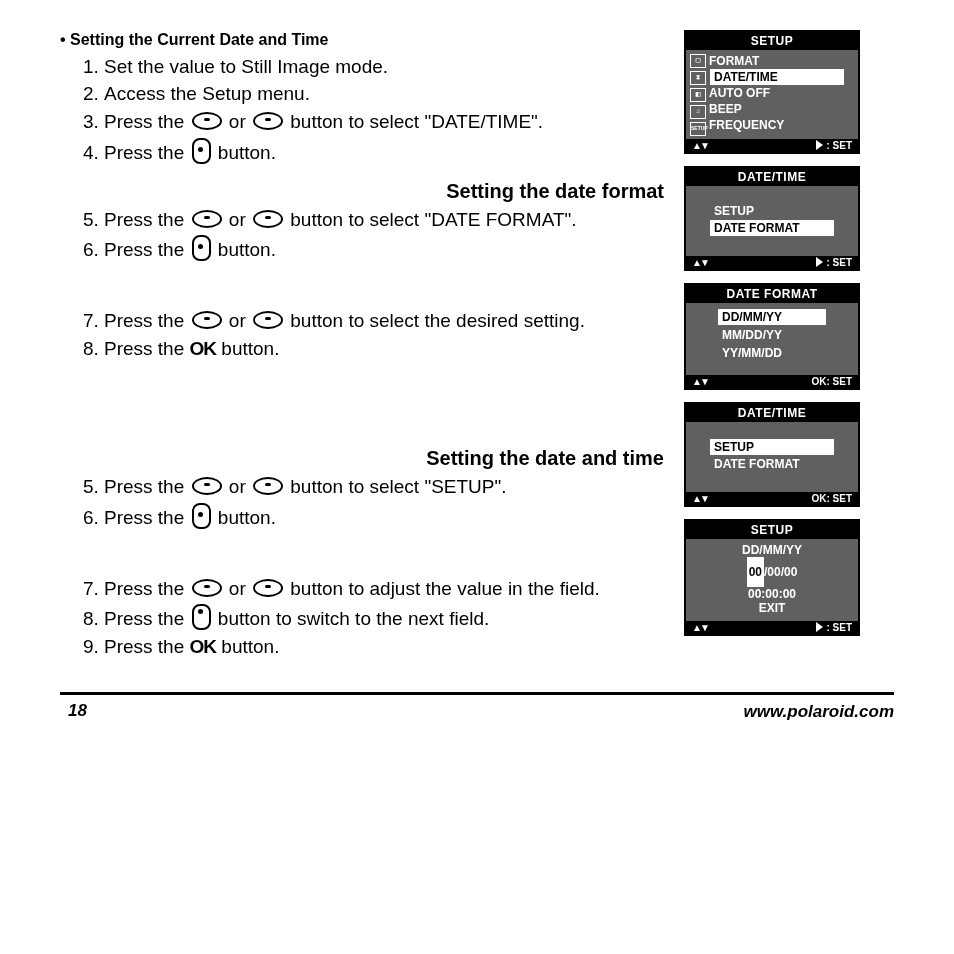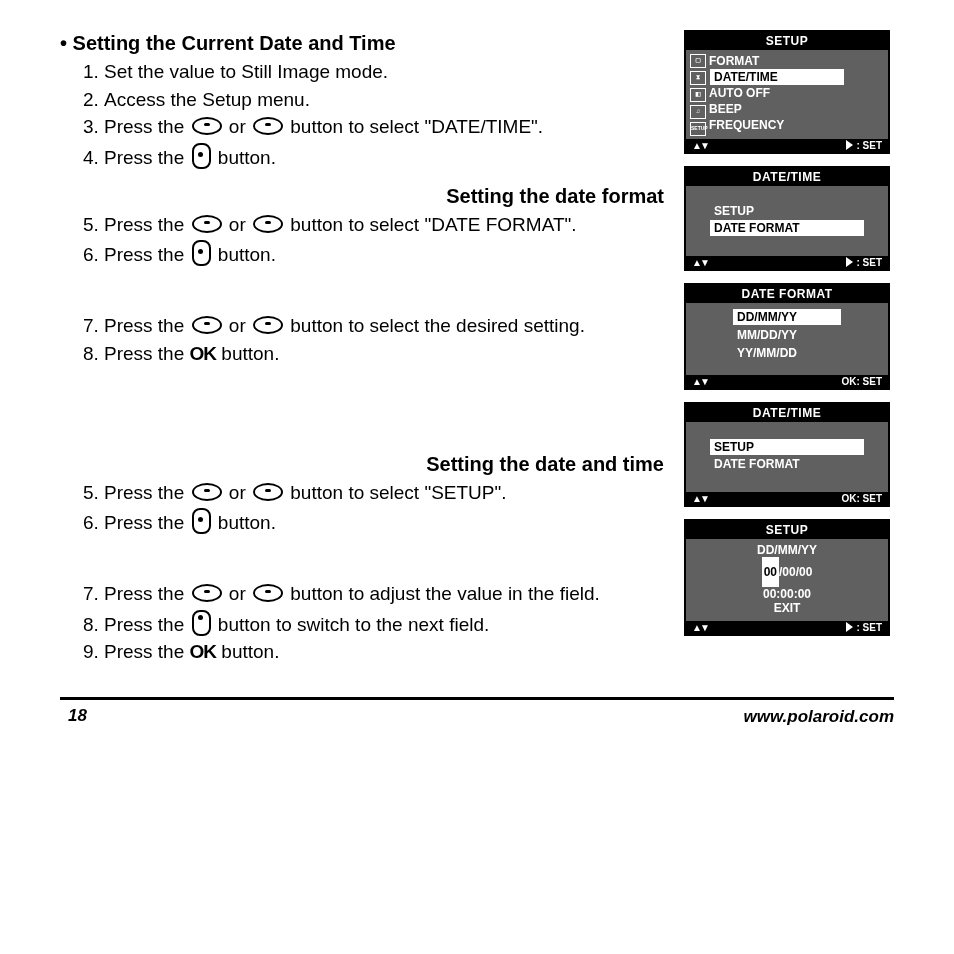--- a/index.html
+++ b/index.html
@@ -25,21 +25,21 @@
     line-height: 1.3;
   }
   .right-col {
     width: 210px;
     display: flex;
     flex-direction: column;
     gap: 12px;
   }
   .section-title {
     font-weight: bold;
-    font-size: 20px;
+    font-size: 16px;
   }
   .bullet { font-weight: bold; }
   ol {
     margin: 4px 0 12px 0;
     padding-left: 44px;
   }
   ol li { margin-bottom: 3px; }
   .subhead {
     font-weight: bold;
     margin-top: 12px;
@@ -88,21 +88,21 @@
   .rbut.down::after { top: 3px; }
   .ok-inline {
     display: inline-block;
     font-weight: bold;
     font-family: Arial, Helvetica, sans-serif;
     letter-spacing: -1px;
   }
 
   
   .screen {
-    width: 206px;
+    width: 176px;
     background: #606060;
     border: 2px solid #000;
     box-sizing: border-box;
     font-family: Arial, Helvetica, sans-serif;
     font-size: 12px;
     font-weight: bold;
   }
   .screen-title {
     background: #000;
     color: #fff;

